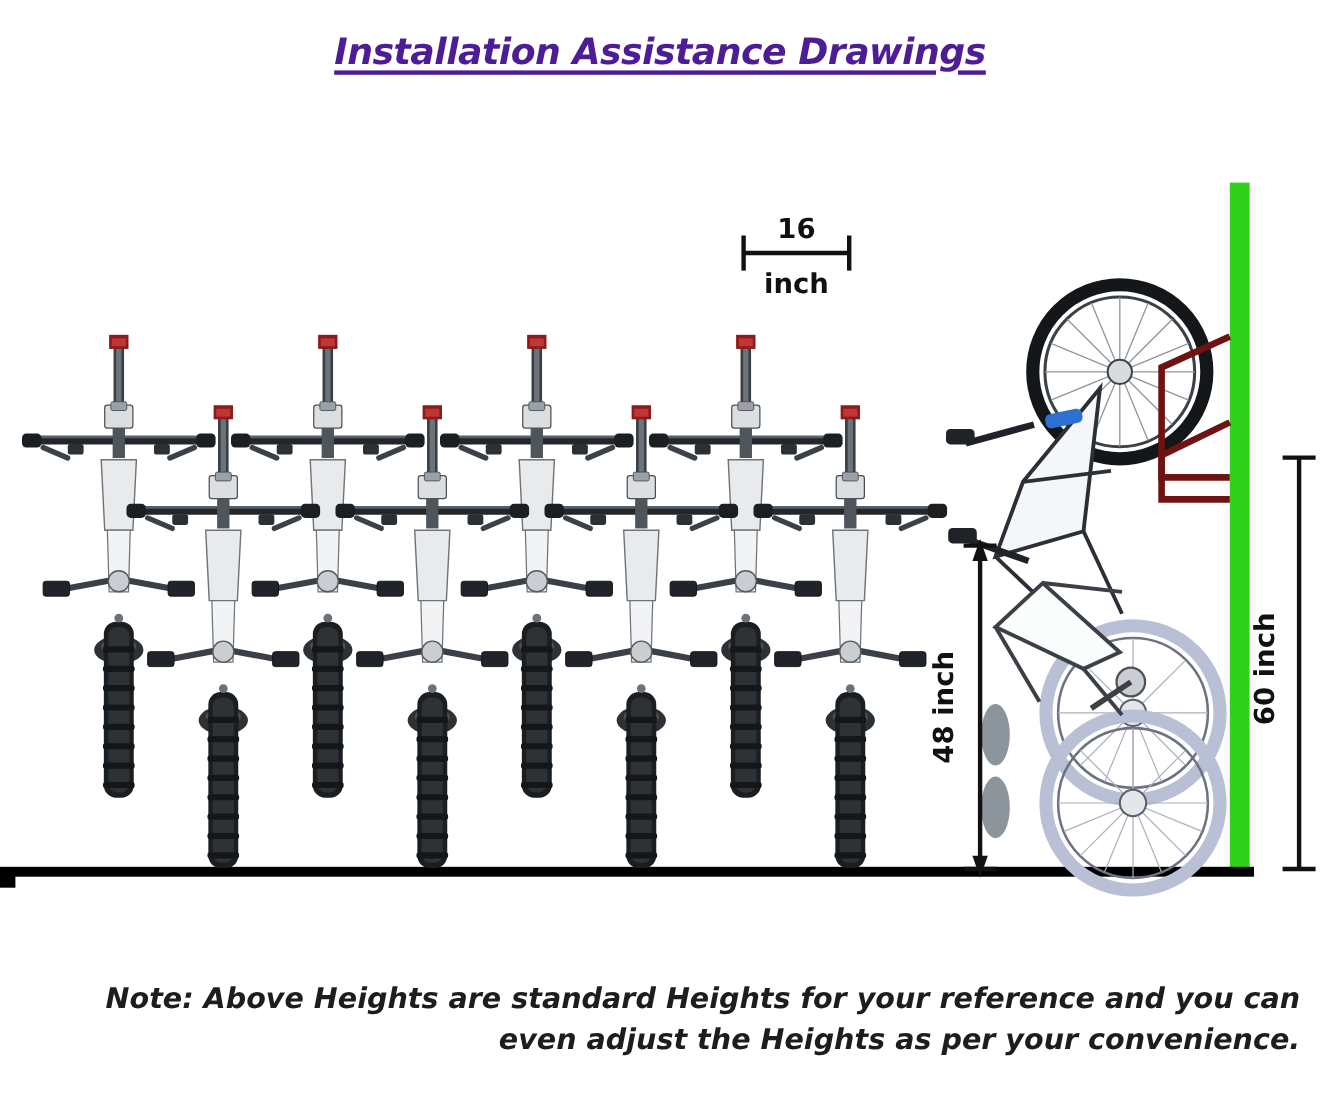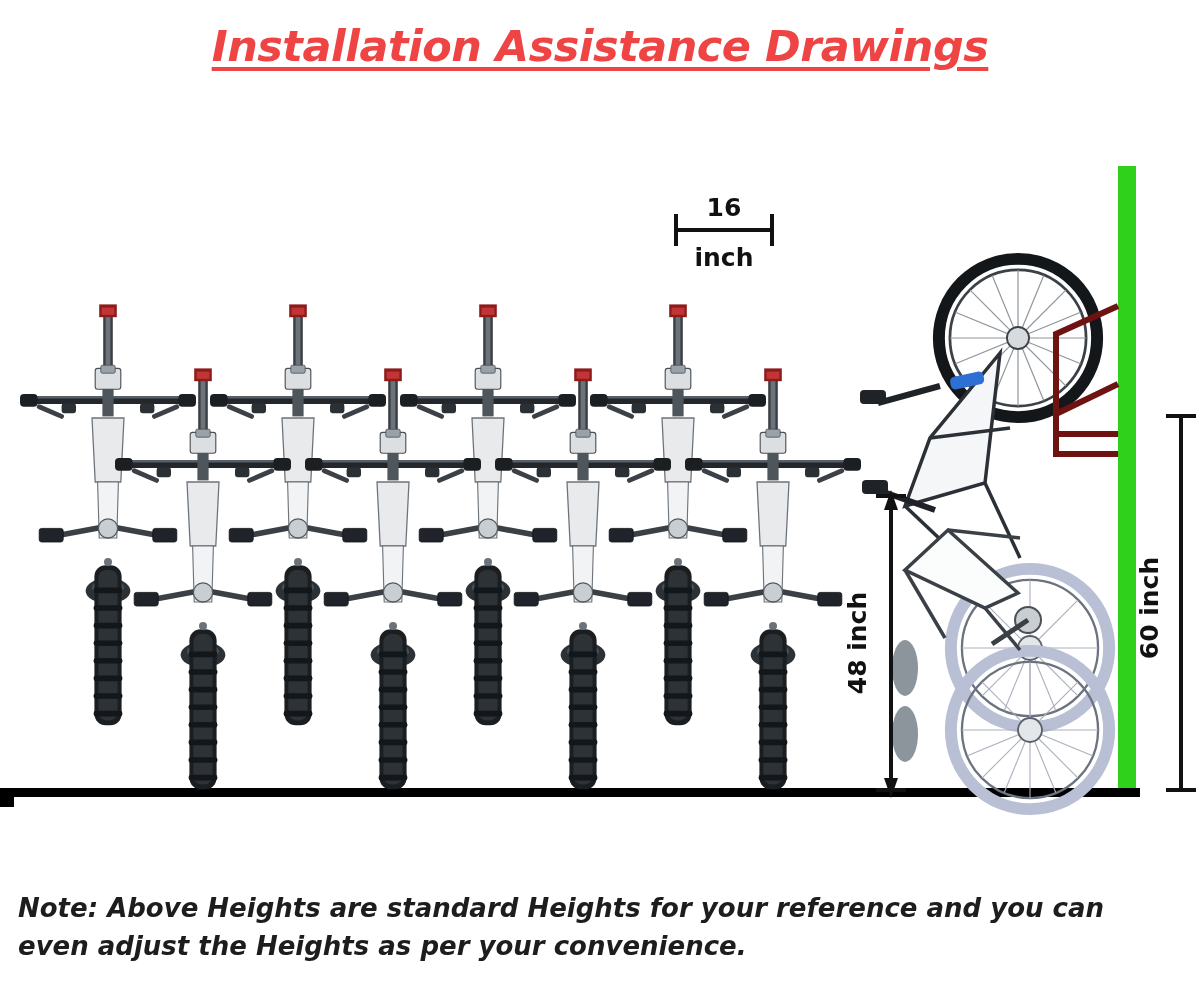--- a/index.html
+++ b/index.html
@@ -22,22 +22,22 @@
     width: 1200px;
     height: 92px;
     display: flex;
     align-items: center;
     justify-content: center;
   }
   #page-title {
     font-family: "DejaVu Sans", sans-serif;
     font-style: italic;
     font-weight: bold;
-    font-size: 43px;
-    color: #ef4444;
+    font-size: 33px;
+    color: #4c1d95;
     letter-spacing: -0.5px;
     text-decoration: underline;
     text-underline-offset: 6px;
     text-decoration-thickness: 4px;
     white-space: nowrap;
     text-align: center;
   }
 
   
   #drawing-area {
@@ -48,21 +48,21 @@
     height: 680px;
   }
   #drawing-svg { display: block; }
 
   
   #note-block {
     position: absolute;
     left: 0;
     top: 890px;
     width: 1200px;
-    text-align: left;
+    text-align: right;
   }
   #note-text {
     display: block;
     font-family: "DejaVu Sans", sans-serif;
     font-style: italic;
     font-weight: bold;
     font-size: 26px;
     line-height: 1.45;
     color: #1d1d1d;
     padding: 0 18px;

